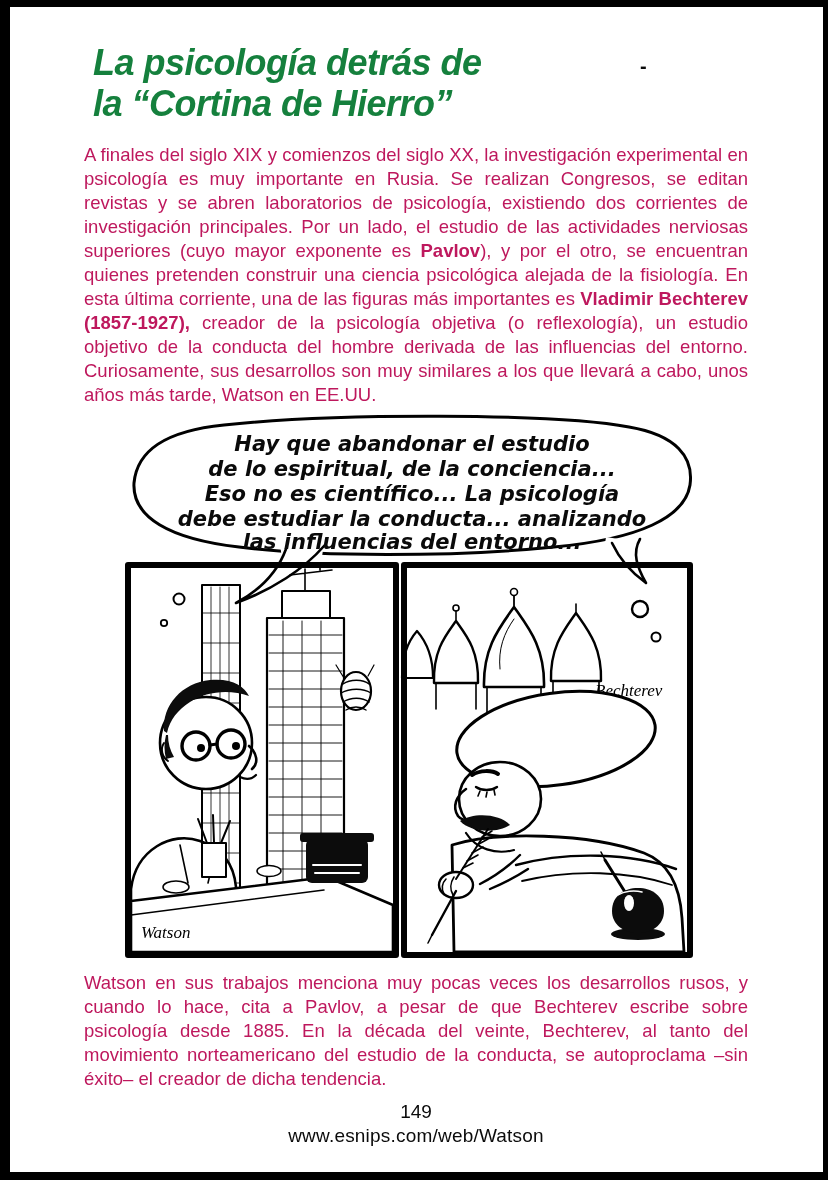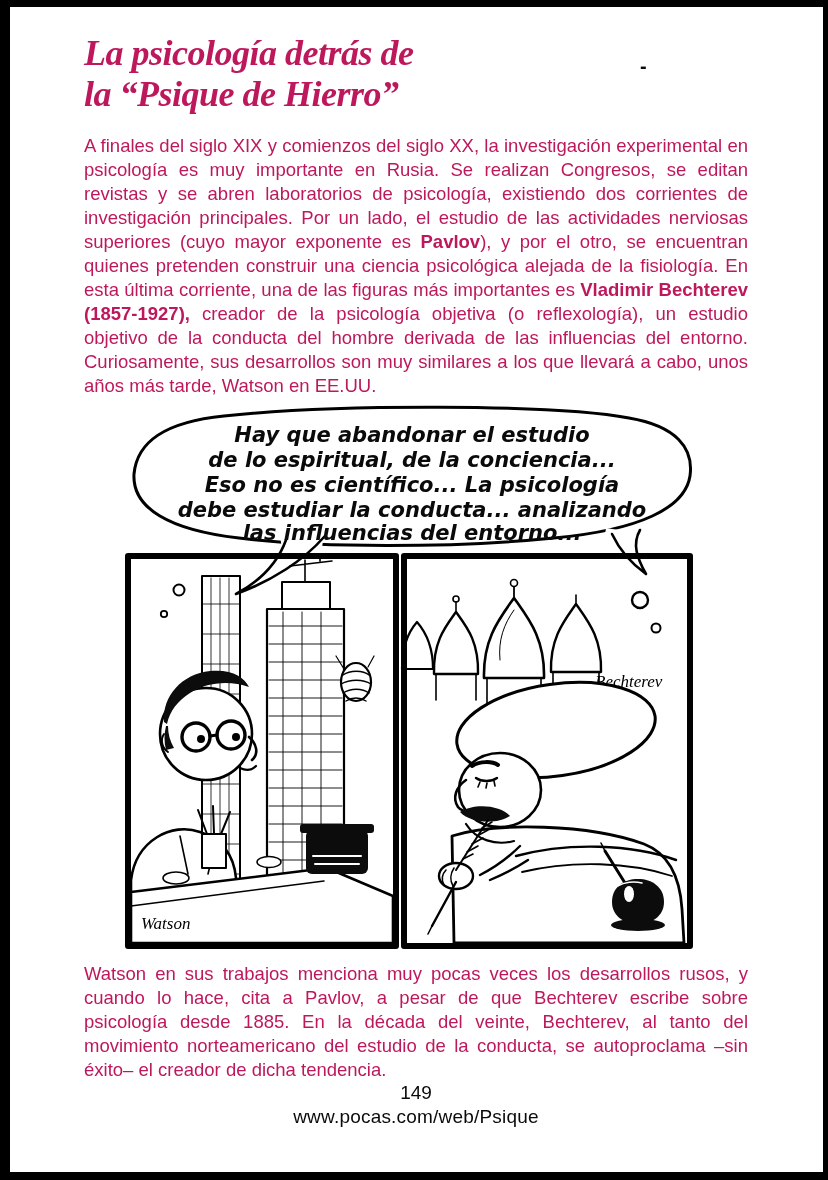--- a/index.html
+++ b/index.html
@@ -11,62 +11,62 @@
     border-left: 10px solid #000;
     border-right: 5px solid #000;
     border-top: 7px solid #000;
     border-bottom: 8px solid #000;
     font-family: "Liberation Sans", sans-serif;
     color: #0b0b0b;
     overflow: hidden;
   }
   .content { width: 664px; margin-left: 74px; padding-top: 26px; }
   .title {
-    margin: 0;
-    font-family: Liberation Serif, serif;
+    margin: 9px;
+    font-family: Liberation Sans, sans-serif;
     font-weight: 700; font-style: italic;
     font-size: 36px; line-height: 1.15;
     letter-spacing: -0.5px;
-    color: #be185d;
+    color: #15803d;
   }
   .body-text {
     margin: 18px 0 0 0;
     font-size: 18.5px; line-height: 24px;
     text-align: justify;
     color: #be185d;
   }
   .body-text b { font-weight: 700; }
   .comic-wrap { margin-top: 6px; }
   .bubble-line {
     font-family: "DejaVu Sans", sans-serif;
     font-style: italic; font-weight: 700;
     font-size: 21px; fill:#0a0a0a;
     text-anchor: middle;
   }
   .panel-label {
     font-family: "Liberation Serif", serif;
     font-style: italic; font-size: 17px; fill:#000;
   }
   .outro { margin-top: 2px; }
-  .page-number { text-align: center; font-size: 19px; }
+  .page-number { margin-top: 10px; text-align: center; font-size: 19px; }
   .footer-url { margin-top: 2px; text-align: center; font-size: 19px; letter-spacing: 0.2px; }
   .stray { position:absolute; left: 630px; top: 48px; font-weight:700; font-size:20px; }
   svg * { vector-effect: none; }
 </style>
 </head>
 <body>
 
 <div class="page">
   <div class="stray">-</div>
 
   <div class="content">
 
     <h1 class="title">
       <span>La psicología detrás de</span><br>
-      <span>la “Psique de Hierro”</span>
+      <span>la “Cortina de Hierro”</span>
     </h1>
 
     <p class="body-text"><span>A finales del siglo XIX y comienzos del siglo XX, la investigación experimental en psicología es muy importante en Rusia. Se realizan Congresos, se editan revistas y se abren laboratorios de psicología, existiendo dos corrientes de investigación principales. Por un lado, el estudio de las actividades nerviosas superiores (cuyo mayor exponente es </span><b>Pavlov</b><span>), y por el otro, se encuentran quienes pretenden construir una ciencia psicológica alejada de la fisiología. En esta última corriente, una de las figuras más importantes es </span><b>Vladimir Bechterev (1857-1927),</b><span> creador de la psicología objetiva (o reflexología), un estudio objetivo de la conducta del hombre derivada de las influencias del entorno. Curiosamente, sus desarrollos son muy similares a los que llevará a cabo, unos años más tarde, Watson en EE.UU.</span></p>
 
     <div class="comic-wrap">
       <svg width="664" height="552" viewBox="0 0 664 552">
 
         <g stroke-linecap="round" stroke-linejoin="round">
           <rect x="44" y="152" width="268" height="390" fill="#fff"></rect>
 
@@ -205,15 +205,15 @@
           <text class="bubble-line" x="328" y="88">Eso no es científico... La psicología</text>
           <text class="bubble-line" x="328" y="113">debe estudiar la conducta... analizando</text>
           <text class="bubble-line" x="328" y="136">las influencias del entorno...</text>
         </g>
       </svg>
     </div>
 
     <p class="body-text outro">Watson en sus trabajos menciona muy pocas veces los desarrollos rusos, y cuando lo hace, cita a Pavlov, a pesar de que Bechterev escribe sobre psicología desde 1885. En la década del veinte, Bechterev, al tanto del movimiento norteamericano del estudio de la conducta, se autoproclama –sin éxito– el creador de dicha tendencia.</p>
 
     <div class="page-number">149</div>
-    <div class="footer-url">www.pocas.com/web/Psique</div>
+    <div class="footer-url">www.esnips.com/web/Watson</div>
   </div>
 </div>
 
 </body></html>

